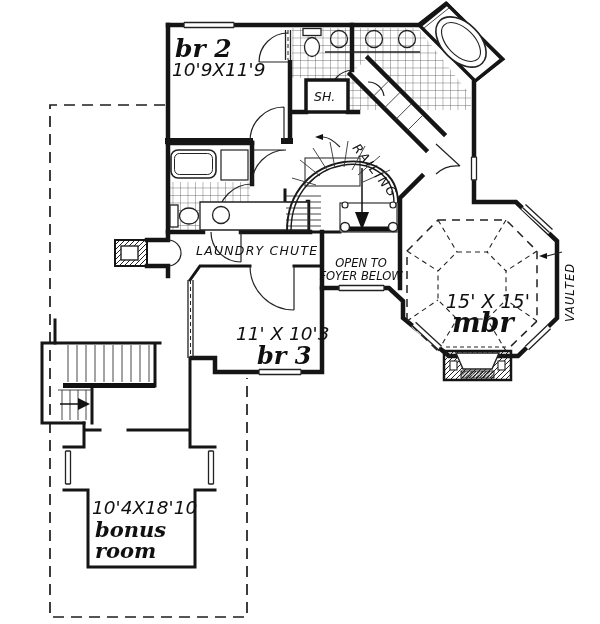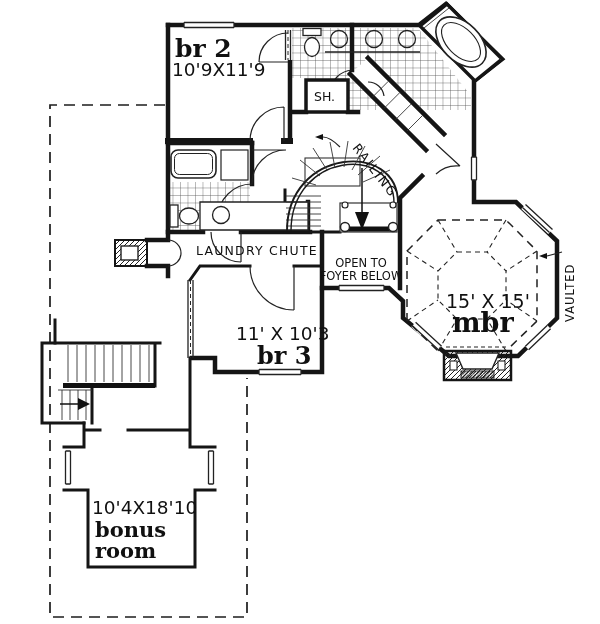--- a/index.html
+++ b/index.html
@@ -1,16 +1,16 @@
 <!DOCTYPE html>
 <html><head>
 <meta charset="utf-8">
 <style>
   html,body{margin:0;padding:0;background:#fff;}
-  .sheet{position:relative;width:600px;height:624px;background:#ffffff;overflow:hidden;}
+  .sheet{position:relative;width:600px;height:624px;background:#ffffff;overflow:hidden;font-style:italic;}
   svg{position:absolute;inset:0;}
   
   .w   {stroke:#151515;stroke-width:4.5;fill:none;stroke-linecap:square;}
   .w3  {stroke:#151515;stroke-width:3;fill:none;stroke-linecap:square;}
   .w6  {stroke:#151515;stroke-width:6;fill:none;stroke-linecap:square;}
   .t   {stroke:#222;stroke-width:1.3;fill:none;}
   .t08 {stroke:#333;stroke-width:0.9;fill:none;}
   .d   {stroke:#222;stroke-width:1.2;fill:none;}
   .dash{stroke:#1c1c1c;stroke-width:1.7;fill:none;stroke-dasharray:11 7;}
   .vd  {stroke:#222;stroke-width:1.5;fill:none;stroke-dasharray:8 6;}

